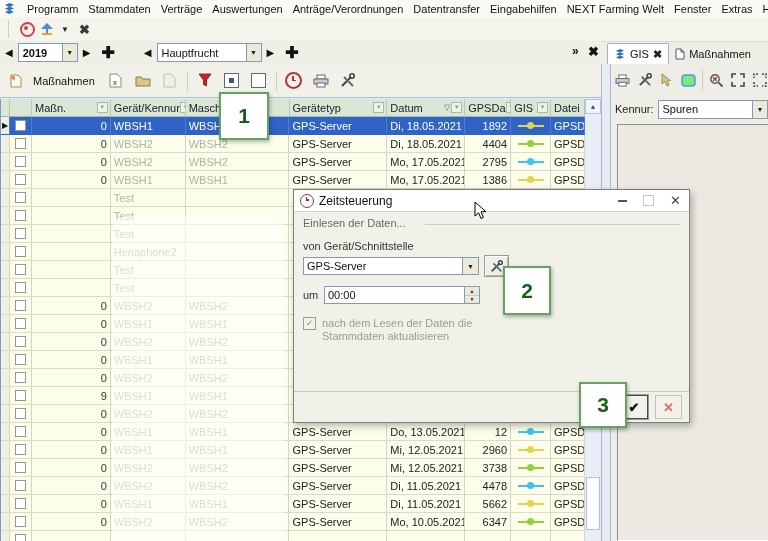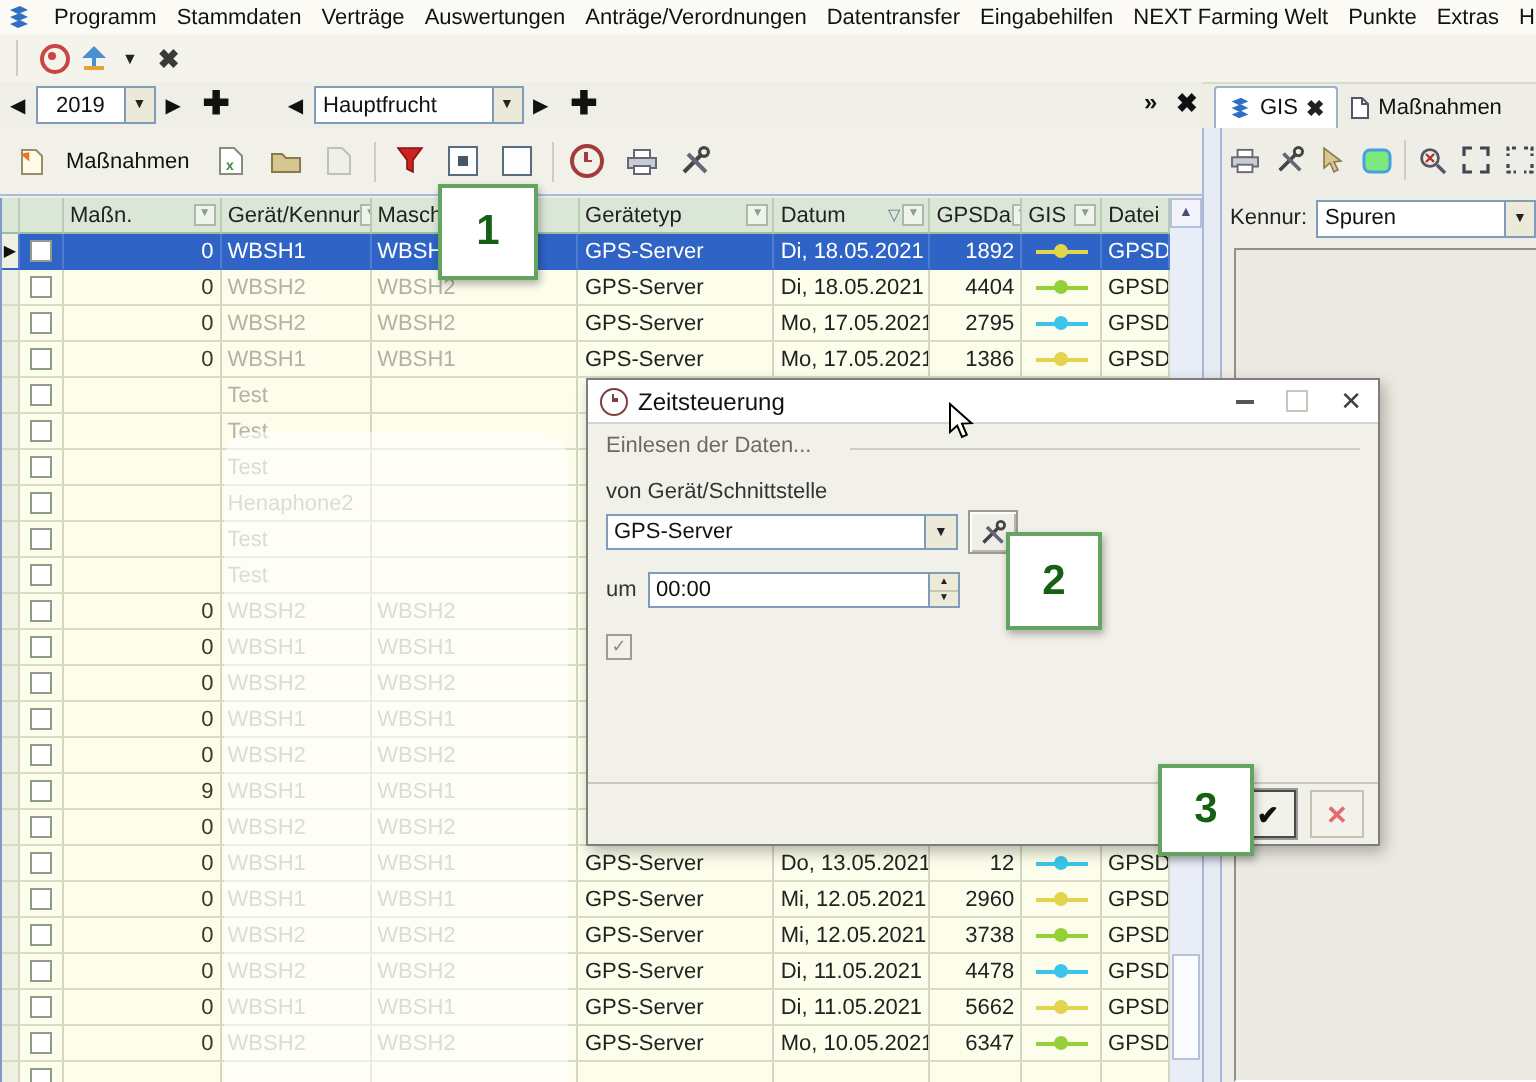--- a/index.html
+++ b/index.html
@@ -168,21 +168,21 @@
     </span>
     <span id="menu-items" style="display:flex;">
         <span class="menu-item">Programm</span>
         <span class="menu-item">Stammdaten</span>
         <span class="menu-item">Verträge</span>
         <span class="menu-item">Auswertungen</span>
         <span class="menu-item">Anträge/Verordnungen</span>
         <span class="menu-item">Datentransfer</span>
         <span class="menu-item">Eingabehilfen</span>
         <span class="menu-item">NEXT Farming Welt</span>
-        <span class="menu-item">Punkte</span>
+        <span class="menu-item">Fenster</span>
         <span class="menu-item">Extras</span>
         <span class="menu-item">Hilfe</span>
       </span>
   </div>
 
   <div class="betriebrow">
     <div class="vsep"></div>
     <span class="tb-icon">
         <span class="rec-icon"></span>
       </span>
@@ -193,21 +193,21 @@
           <rect x="3" y="11" width="10" height="2" fill="#e8a03a"></rect>
         </svg>
     </span>
     <span class="dd-arrow">▼</span>
     <span class="x-glyph" style="margin-left:6px;">✖</span>
   </div>
 
   <div class="navrow">
     <span class="nav-arrow">◀</span>
     <div class="sel-box" style="width:58px;">
-      <span class="sel-txt" style="font-weight:normal;text-align:center;">2019</span>
+      <span class="sel-txt" style="font-weight:bold;">2019</span>
       <span class="dd-btn">▼</span>
     </div>
     <span class="nav-arrow">▶</span>
     <span class="nav-plus">✚</span>
     <span class="nav-arrow" style="margin-left:18px;">◀</span>
     <div class="sel-box" style="width:103px;">
       <span class="sel-txt">Hauptfrucht</span>
       <span class="dd-btn">▼</span>
     </div>
     <span class="nav-arrow">▶</span>
@@ -829,20 +829,24 @@
         <div class="time-box">
           <span class="t-val">00:00</span>
           <span class="spin">
               <span>▲</span>
               <span>▼</span>
             </span>
         </div>
       </div>
       <div class="chk-row">
         <span class="dis-check">✓</span>
+        <span class="chk-lines">
+          <div>nach dem Lesen der Daten die</div>
+          <div>Stammdaten aktualisieren</div>
+        </span>
       </div>
     </div>
     <div class="dlg-footer">
       <div class="ok-btn">✔</div>
       <div class="cancel-btn">✕</div>
     </div>
   </div>
 
   <div class="marker" style="left:219px;top:92px;width:46px;height:44px;">1</div>
   <div class="marker" style="left:503px;top:266px;width:44px;height:45px;">2</div>

